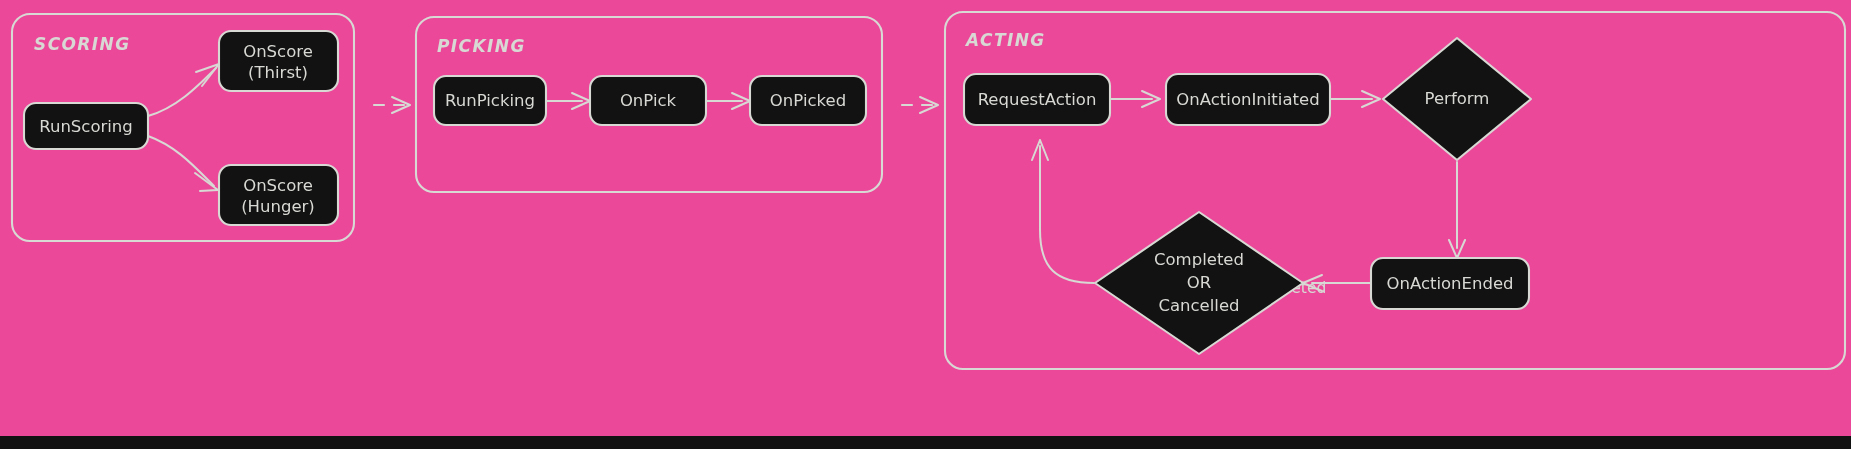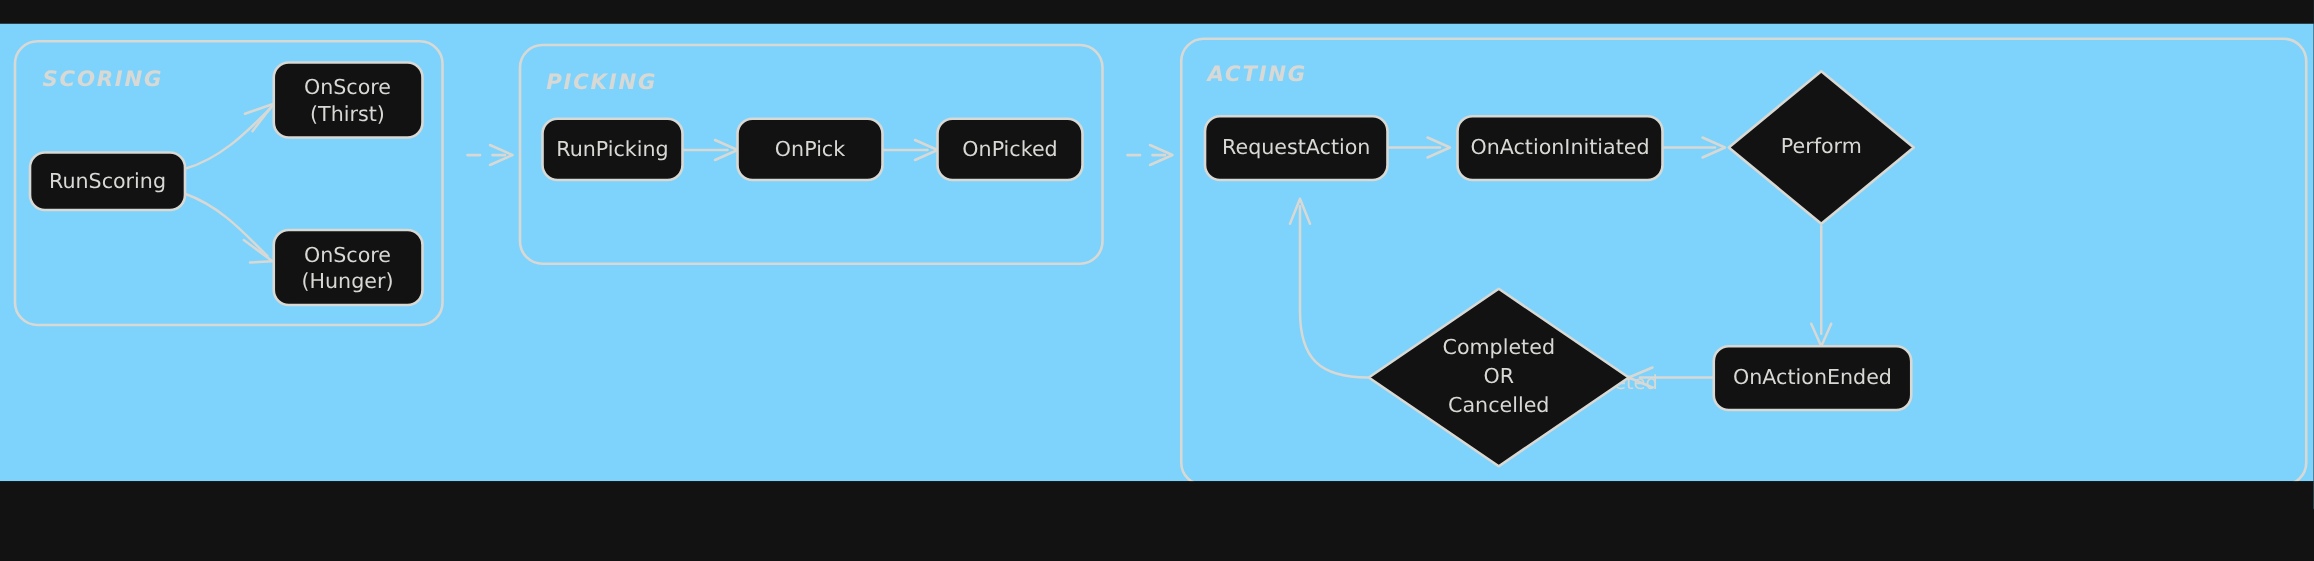--- a/index.html
+++ b/index.html
@@ -3,25 +3,24 @@
 <meta charset="utf-8">
 <style>
   html, body {
     margin: 0;
     padding: 0;
     background: #121212;
   }
   #canvas {
     position: relative;
     width: 1851px;
-    height: 366px;
-    background: #7dd3fc;
+    height: 436px;
+    background: #ec4899;
     overflow: hidden;
     font-family: "DejaVu Sans", sans-serif;
-    margin-top: 19px;
   }
   svg.diagram {
     position: absolute;
     left: 0;
     top: 0;
     width: 1851px;
     height: 449px;
   }
   .grp-rect {
     fill: none;

